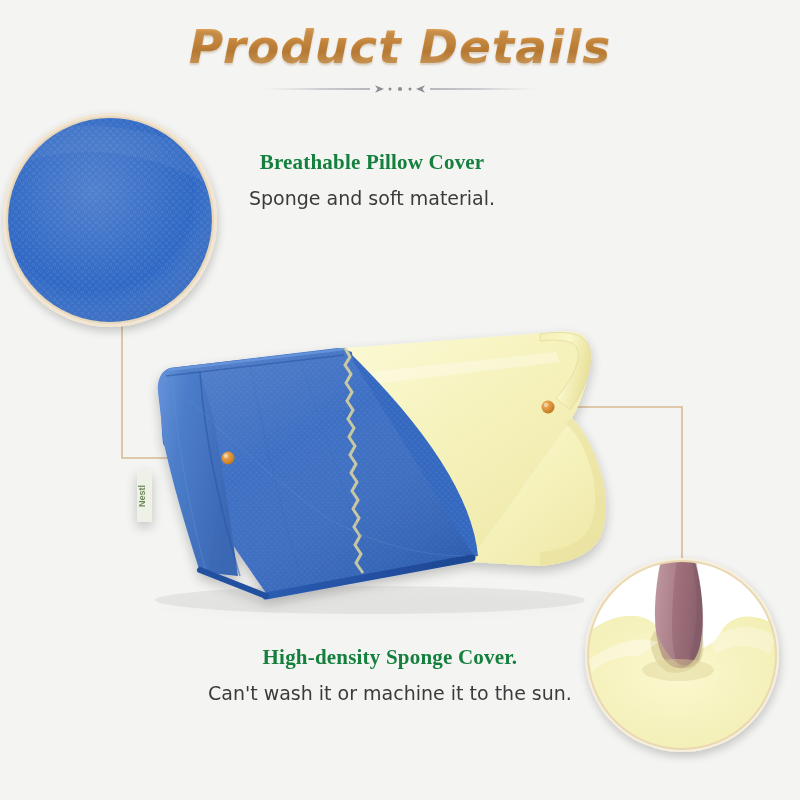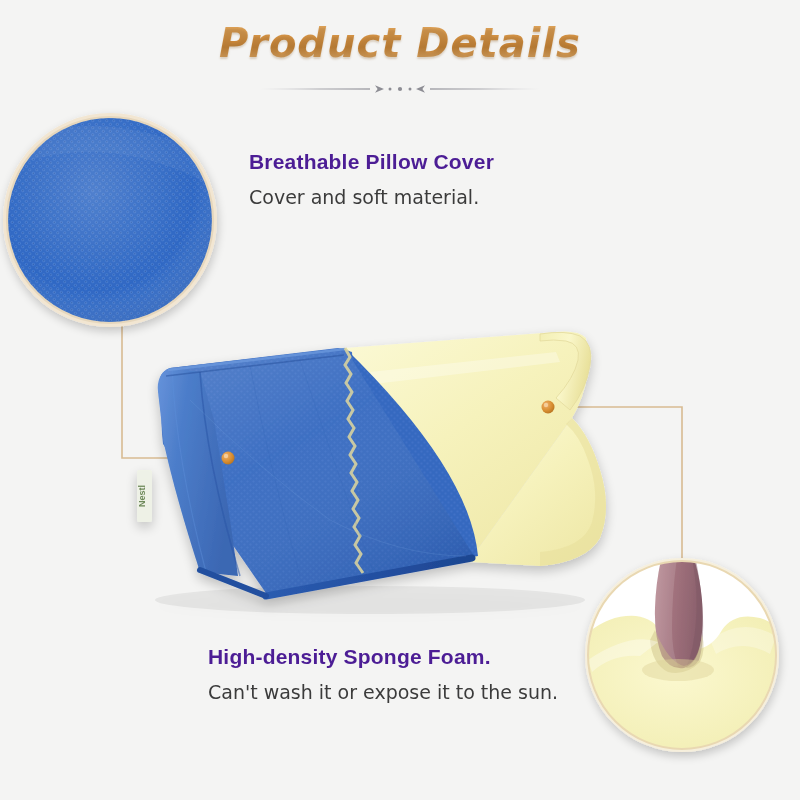--- a/index.html
+++ b/index.html
@@ -23,21 +23,21 @@
   #title-wrap {
     position: absolute;
     left: 0; top: 22px;
     width: 800px;
     text-align: center;
   }
   #page-title {
     font-family: "DejaVu Sans", sans-serif;
     font-style: italic;
     font-weight: bold;
-    font-size: 40px;
+    font-size: 47px;
     letter-spacing: 1px;
     color: #cf8b3c;
     background: linear-gradient(180deg, #e0a861 0%, #cf8b3c 42%, #c07d30 60%, #e6b577 100%);
     -webkit-background-clip: text;
     background-clip: text;
     -webkit-text-fill-color: transparent;
     text-shadow: 0 2px 2px rgba(150,110,60,0.28);
     display: inline-block;
     line-height: 1.05;
   }
@@ -45,27 +45,28 @@
   
   #divider {
     position: absolute;
     left: 252px; top: 82px;
     width: 296px; height: 14px;
   }
 
   
   .txt-block { position: absolute; }
   .txt-head {
-    font-family: Liberation Sans, sans-serif;
+    font-family: Liberation Serif, serif;
     font-weight: bold;
     font-size: 21px;
-    color: #4c1d95;
+    color: #15803d;
     letter-spacing: 0.2px;
     margin-bottom: 9px;
     white-space: nowrap;
+    text-align: center;
   }
   .txt-line {
     font-family: "DejaVu Sans", sans-serif;
     font-size: 19px;
     color: #3b3b3b;
     line-height: 1.55;
     white-space: nowrap;
   }
 
   #block-top { left: 249px; top: 150px; }
@@ -352,21 +353,21 @@
       <circle cx="226" cy="456" r="2.2" fill="#f6d3a4" opacity="0.85"></circle>
     </g>
     <g>
       <circle cx="548" cy="407" r="6.5" fill="url(#dotG)"></circle>
       <circle cx="546" cy="405" r="2.2" fill="#f6d3a4" opacity="0.85"></circle>
     </g>
   </svg>
 
   <div id="block-top" class="txt-block">
     <div class="txt-head">Breathable Pillow Cover</div>
-    <div class="txt-line">Cover and soft material.</div>
+    <div class="txt-line">Sponge and soft material.</div>
   </div>
 
   <div id="block-bottom" class="txt-block">
-    <div class="txt-head">High-density Sponge Foam.</div>
-    <div class="txt-line">Can't wash it or expose it to the sun.</div>
+    <div class="txt-head">High-density Sponge Cover.</div>
+    <div class="txt-line">Can't wash it or machine it to the sun.</div>
   </div>
 
 </div>
 
 </body></html>

